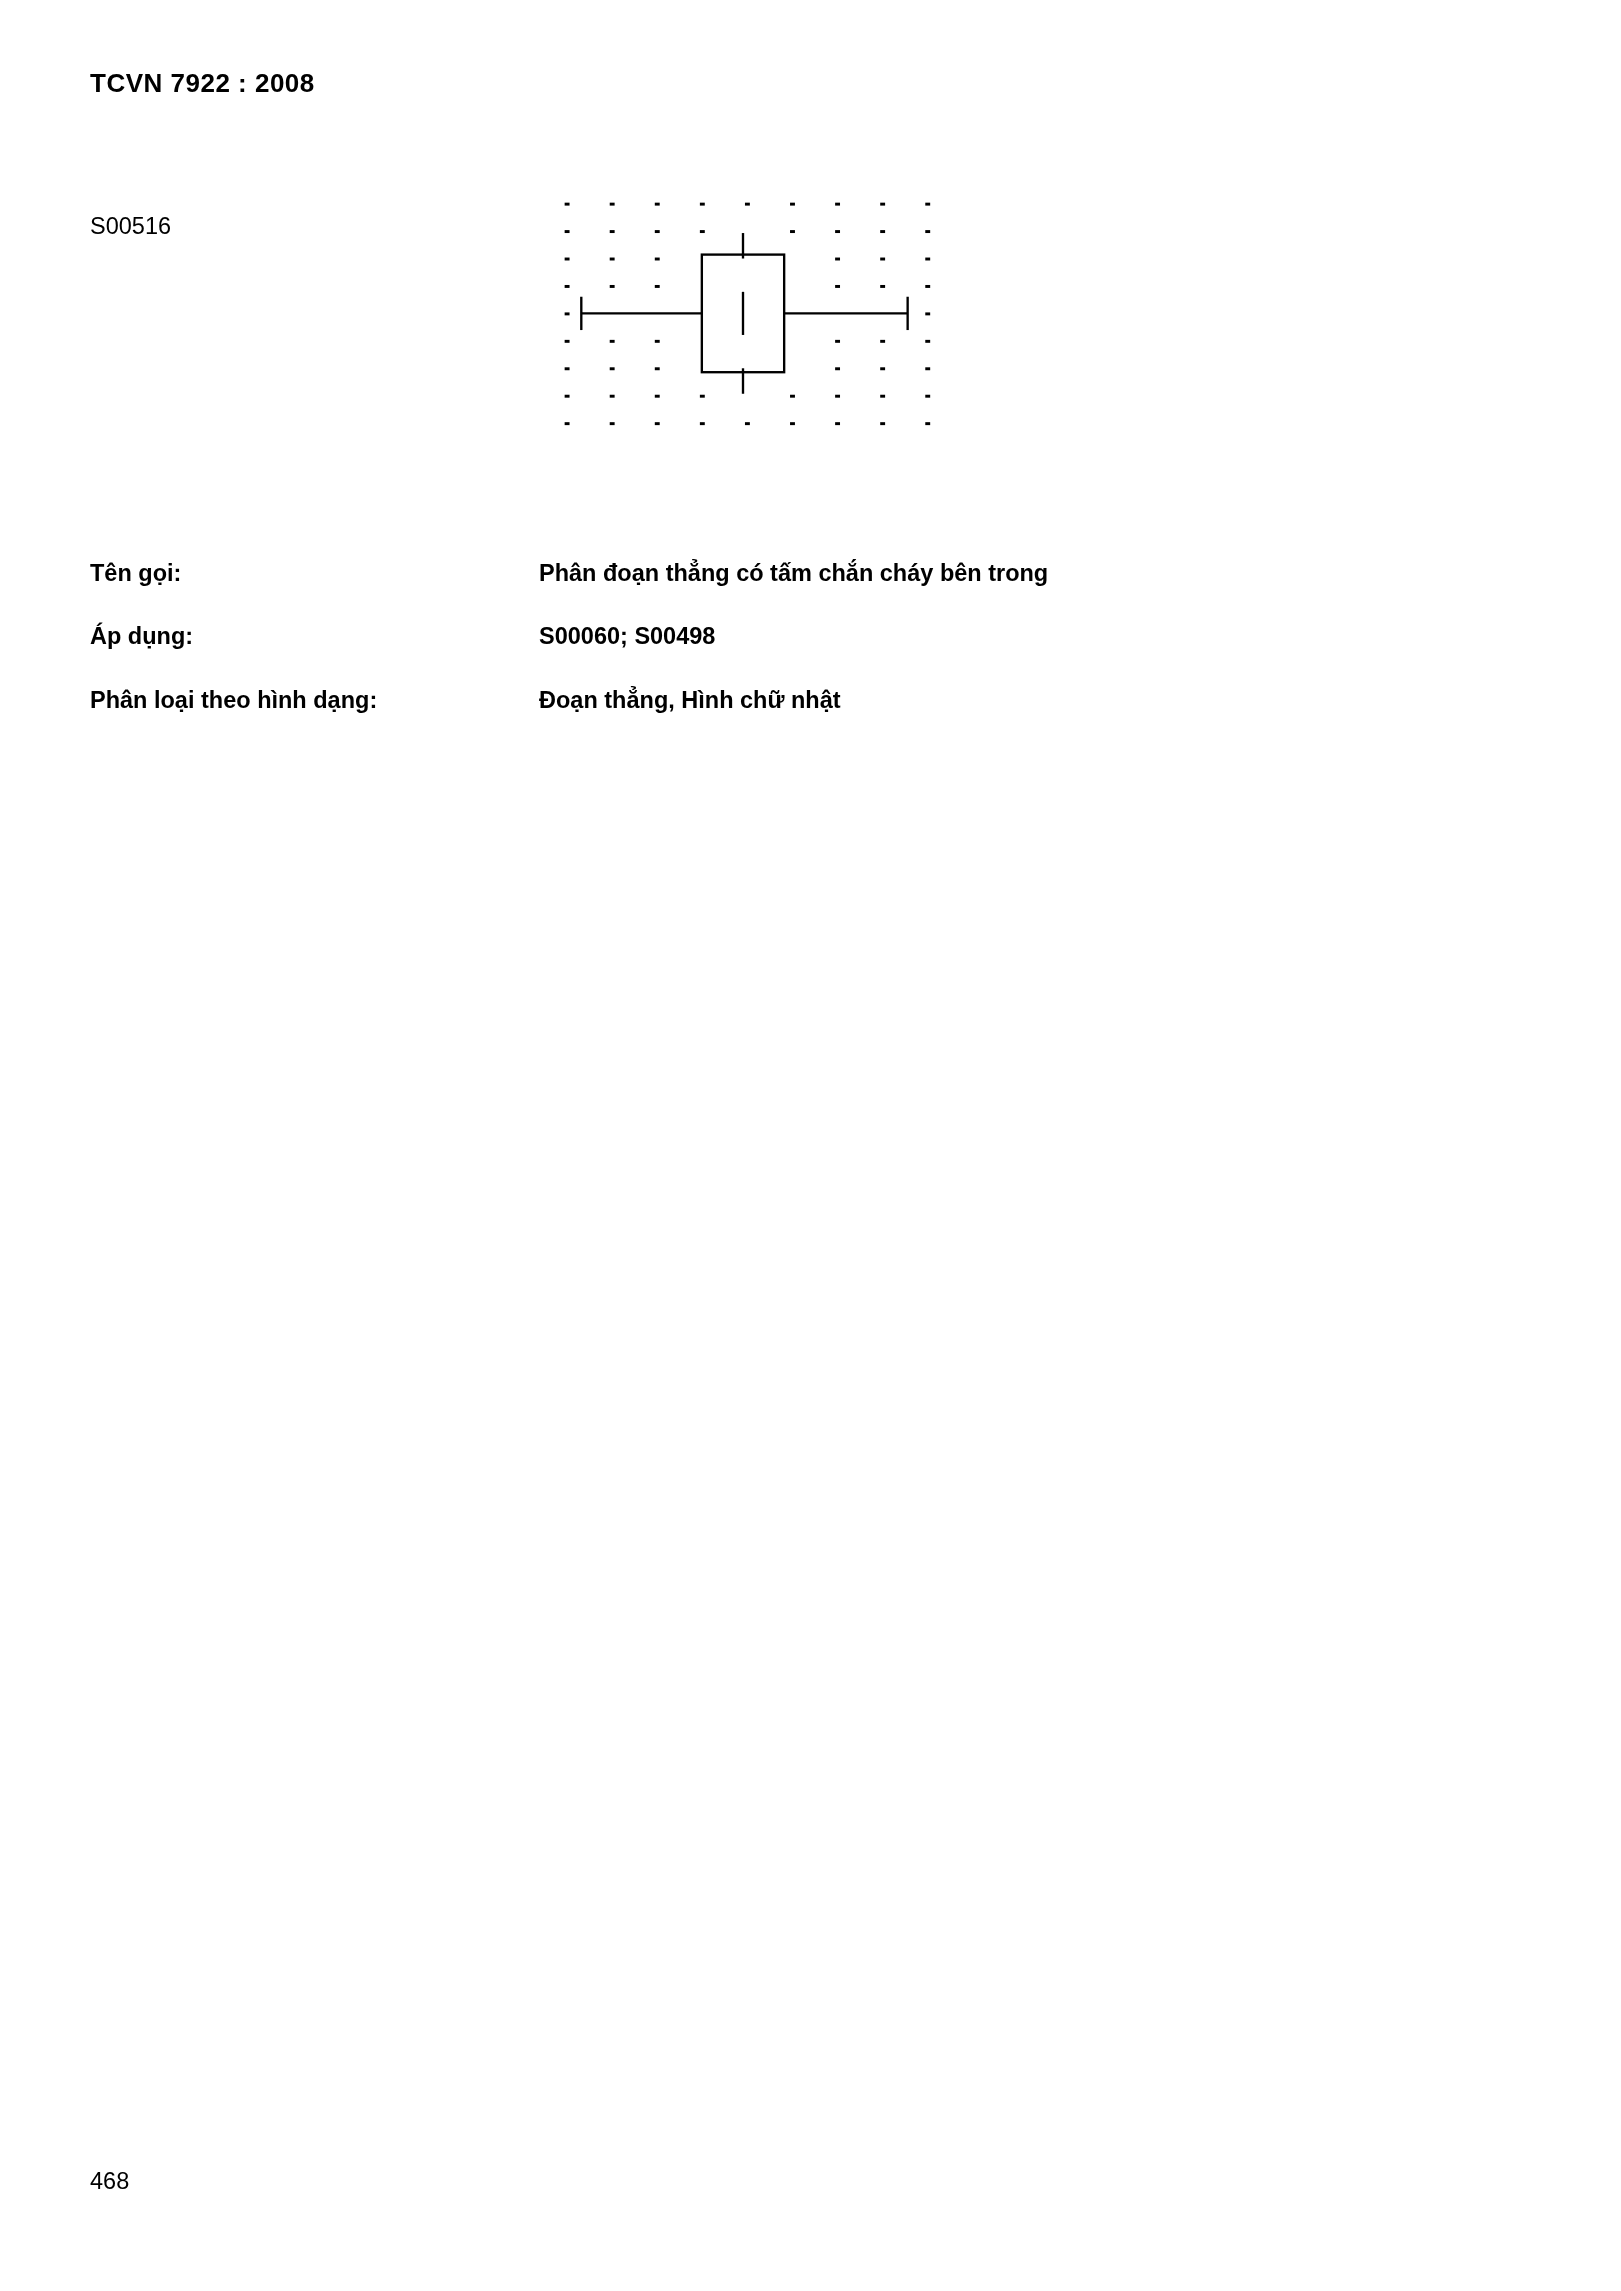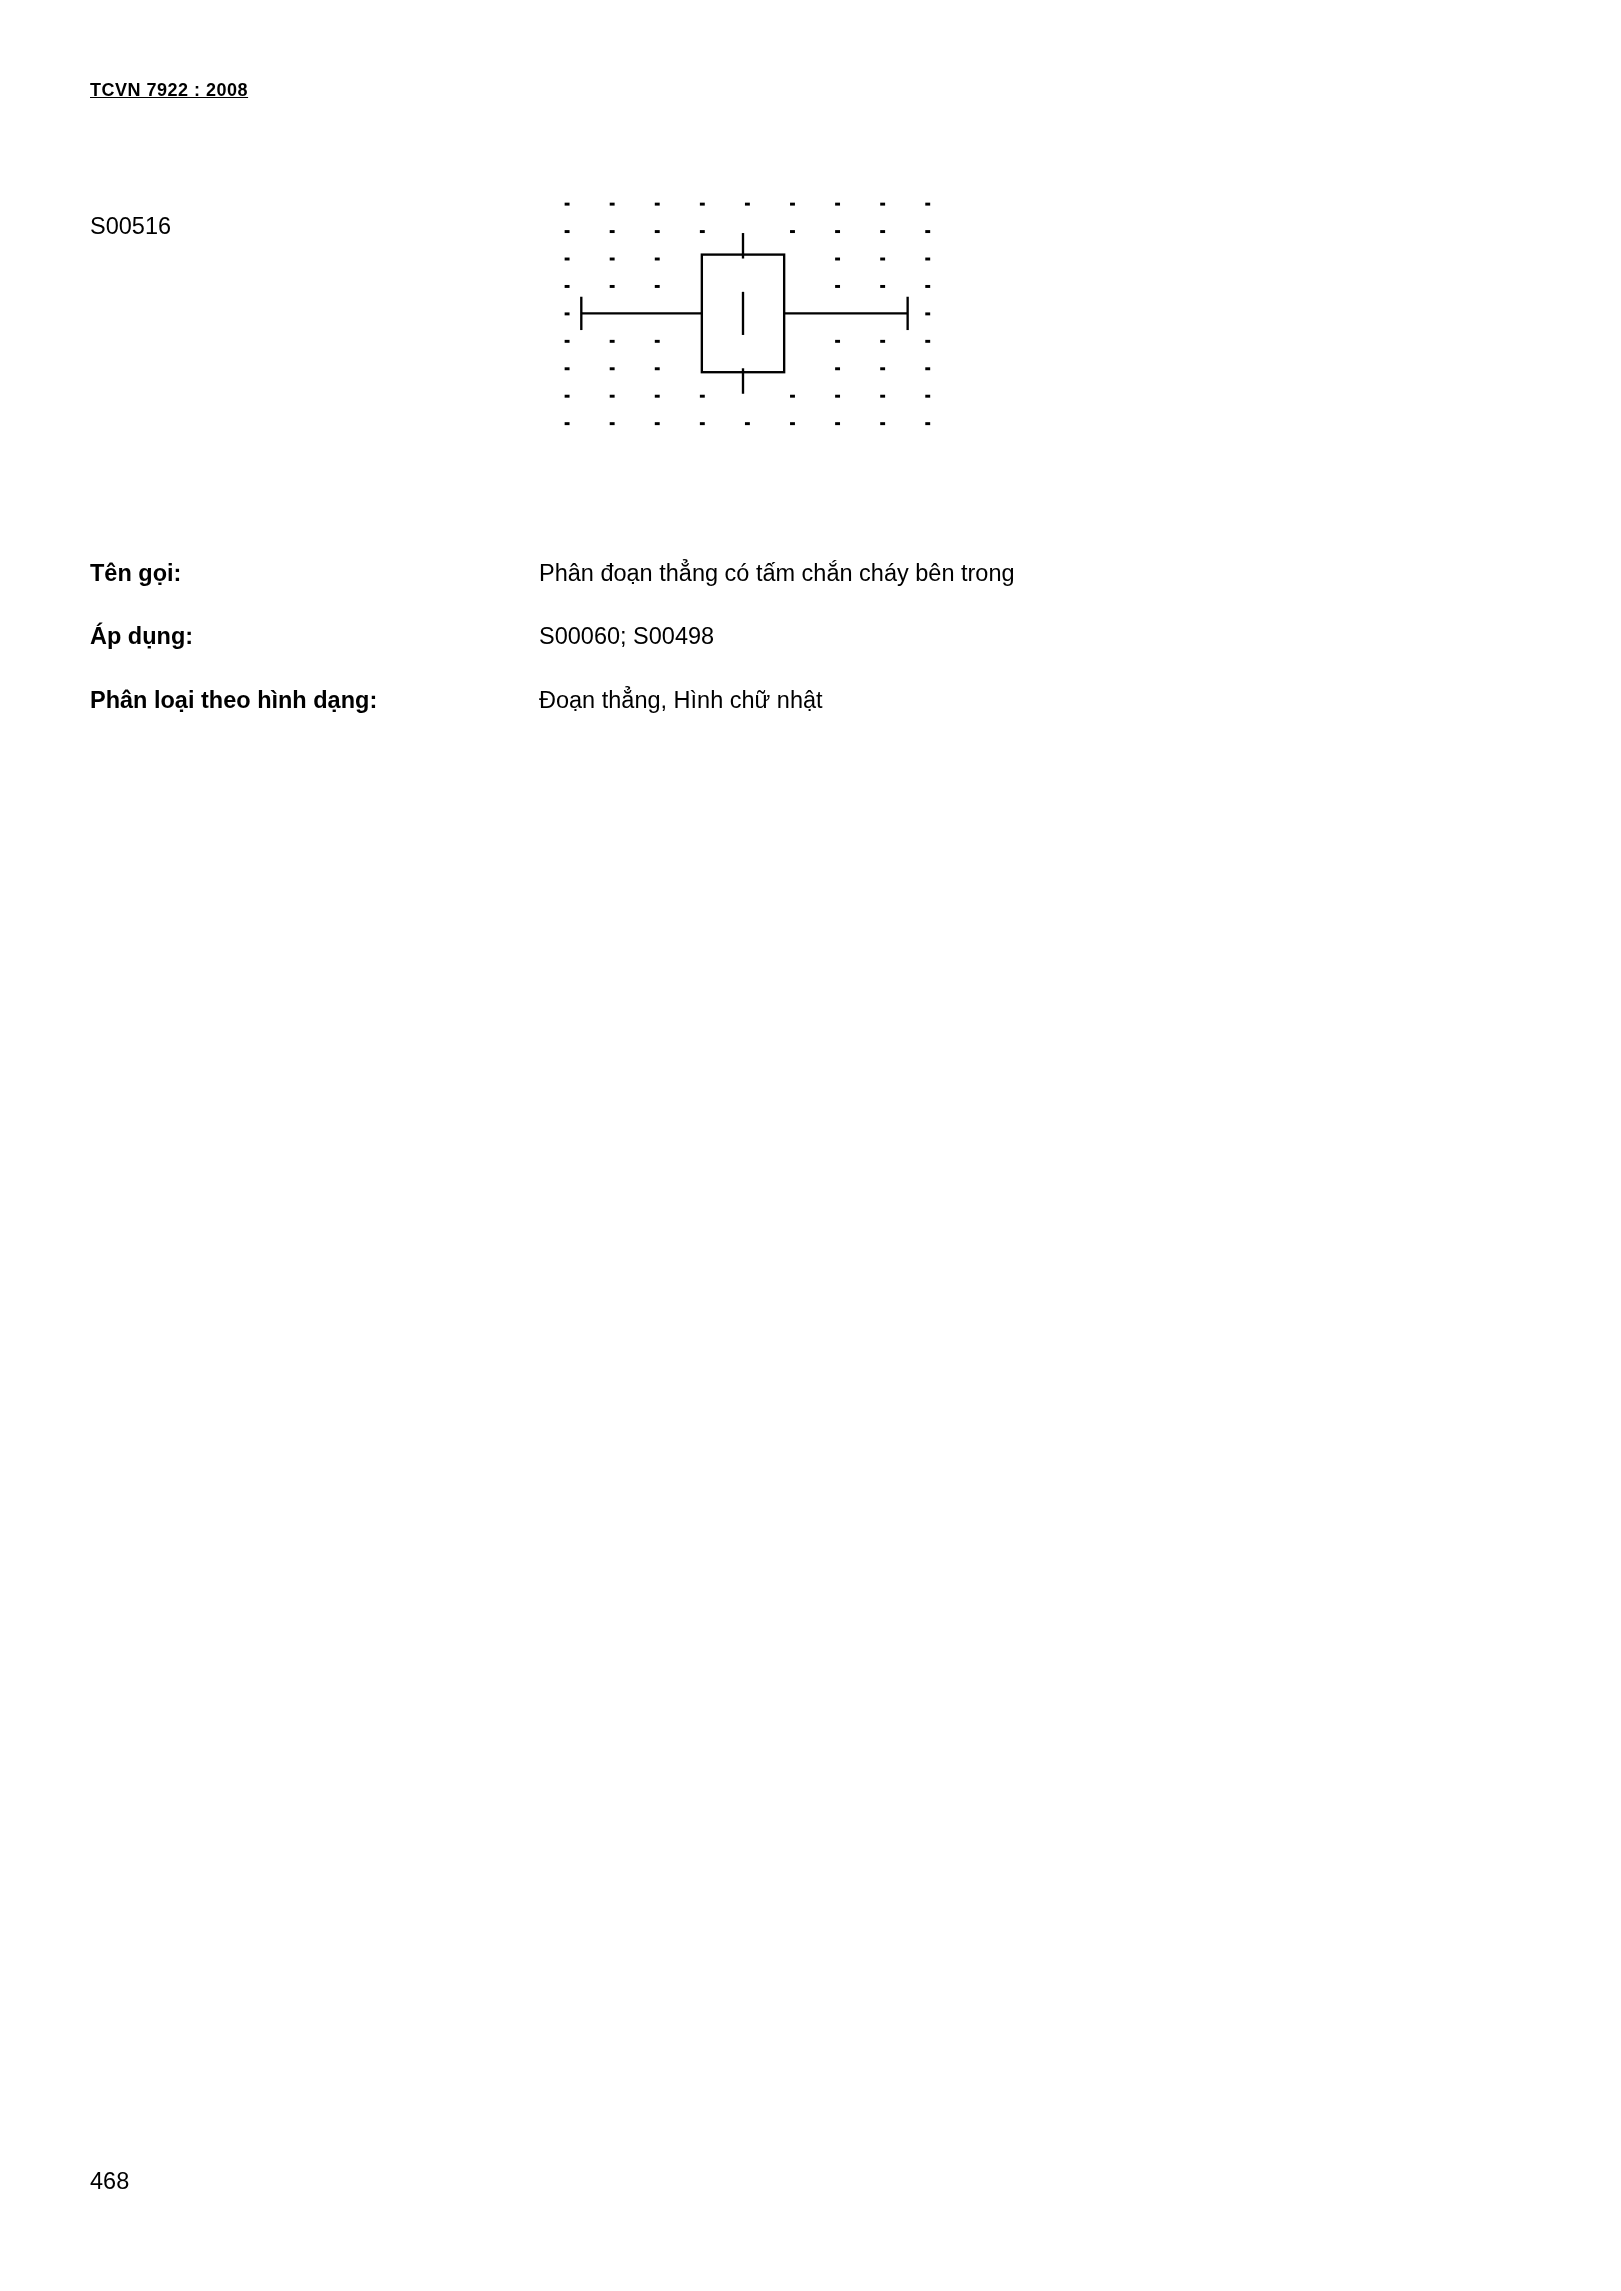--- a/index.html
+++ b/index.html
@@ -17,25 +17,24 @@
   }
 
   .page {
     position: absolute;
     inset: 0;
   }
 
   .doc-header {
     position: absolute;
     left: 90px;
-    top: 80px;
-    font-size: 18px;
+    top: 68px;
+    font-size: 26px;
     font-weight: bold;
     letter-spacing: 0.5px;
-    text-decoration: underline;
   }
 
   .symbol-code {
     position: absolute;
     left: 90px;
     top: 213px;
     font-size: 23.5px;
     font-weight: normal;
   }
 
@@ -59,21 +58,21 @@
     vertical-align: top;
     font-size: 23.5px;
     line-height: 1.25;
   }
   .spec-table td.label {
     width: 449px;
     font-weight: bold;
     white-space: nowrap;
   }
   .spec-table td.value {
-    font-weight: normal;
+    font-weight: bold;
   }
 
   .page-number {
     position: absolute;
     left: 90px;
     top: 2168px;
     font-size: 23.5px;
   }
 </style>
 </head>

